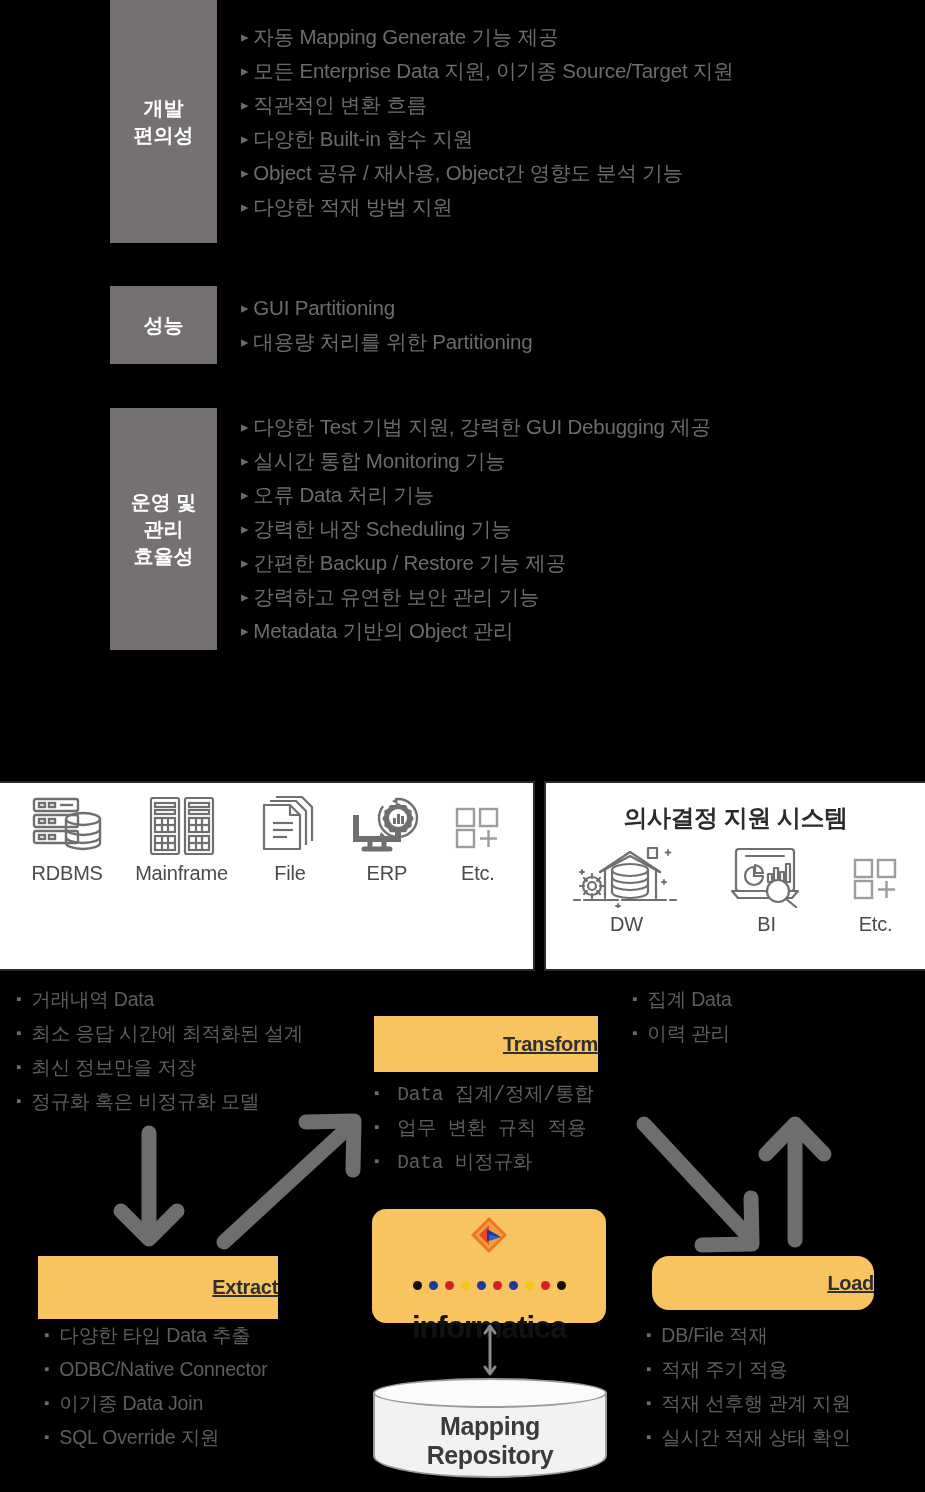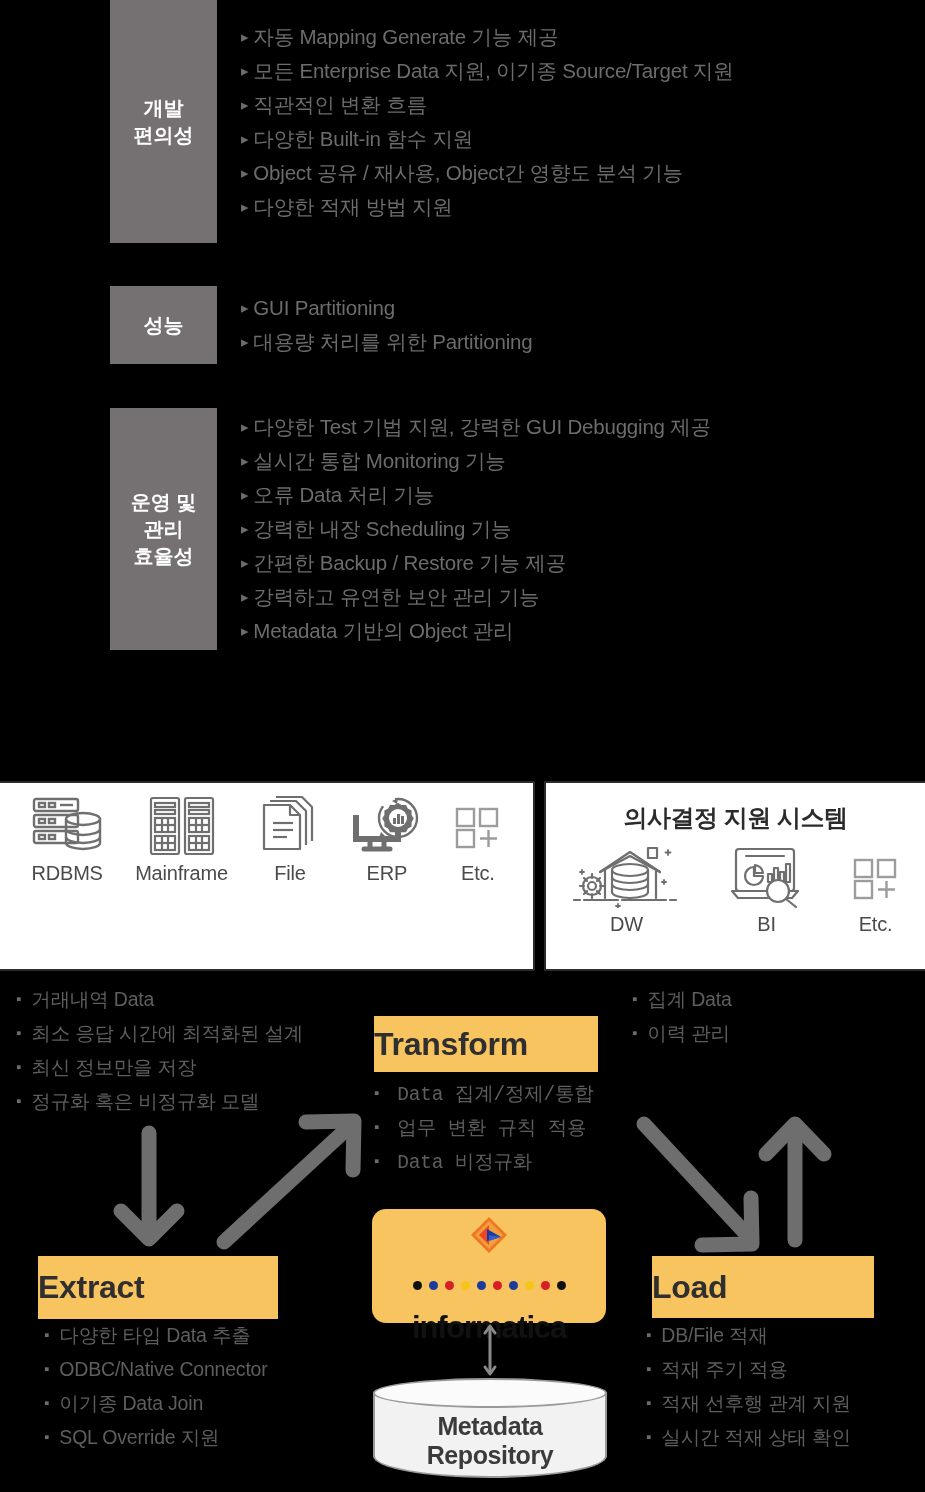--- a/index.html
+++ b/index.html
@@ -69,23 +69,24 @@
     line-height: 33px;
     white-space: nowrap;
     letter-spacing: -0.2px;
   }
 
   .etl-box {
     position: absolute;
     background: #f7c45f;
     color: #2f2f2f;
     font-weight: 700;
-    font-size: 32px;
-    display: flex; align-items: center; justify-content: flex-start;
+    font-size: 20px;
+    display: flex; align-items: center; justify-content: flex-end;
     letter-spacing: -0.3px;
+    text-decoration: underline;
   }
 
   
   .info-card {
     position: absolute;
     background: #f7c45f;
     border-radius: 14px;
     display: flex; flex-direction: column; align-items: center; gap: 20px;
   }
   .info-dots { display: flex; gap: 7px; margin-top: 3px; }
@@ -397,21 +398,21 @@
   <div class="etl-box" style="left:38px; top:1256px; width:240px; height:63px;">
     <span>Extract</span>
   </div>
   <div class="etl-bullets" style="left:44px; top:1318px;">
     <div class="bullet"><span class="dot">▪</span> <span>다양한 타입 Data 추출</span></div>
     <div class="bullet"><span class="dot">▪</span> <span>ODBC/Native Connector</span></div>
     <div class="bullet"><span class="dot">▪</span> <span>이기종 Data Join</span></div>
     <div class="bullet"><span class="dot">▪</span> <span>SQL Override 지원</span></div>
   </div>
 
-  <div class="etl-box" style="left:652px; top:1256px; width:222px; height:62px;">
+  <div class="etl-box" style="left:652px; top:1256px; width:222px; height:54px;border-radius:17px;">
     <span>Load</span>
   </div>
   <div class="etl-bullets" style="left:646px; top:1318px;">
     <div class="bullet"><span class="dot">▪</span> <span>DB/File 적재</span></div>
     <div class="bullet"><span class="dot">▪</span> <span>적재 주기 적용</span></div>
     <div class="bullet"><span class="dot">▪</span> <span>적재 선후행 관계 지원</span></div>
     <div class="bullet"><span class="dot">▪</span> <span>실시간 적재 상태 확인</span></div>
   </div>
 
   <div class="info-card" style="left:372px; top:1209px; width:234px; height:114px;">
@@ -445,18 +446,18 @@
       <line x1="9" y1="6" x2="9" y2="50"></line>
       <path d="M4 11 L9 4 L14 11"></path>
       <path d="M4 45 L9 52 L14 45"></path>
     </g>
   </svg>
 
   <div class="cyl" style="left:373px; top:1378px; width:234px; height:114px;">
     <div class="body"></div>
     <div class="top"></div>
     <div class="label">
-      <div>Metadata</div>
+      <div>Mapping</div>
       <div>Repository</div>
     </div>
   </div>
 
 </div>
 
 </body></html>

